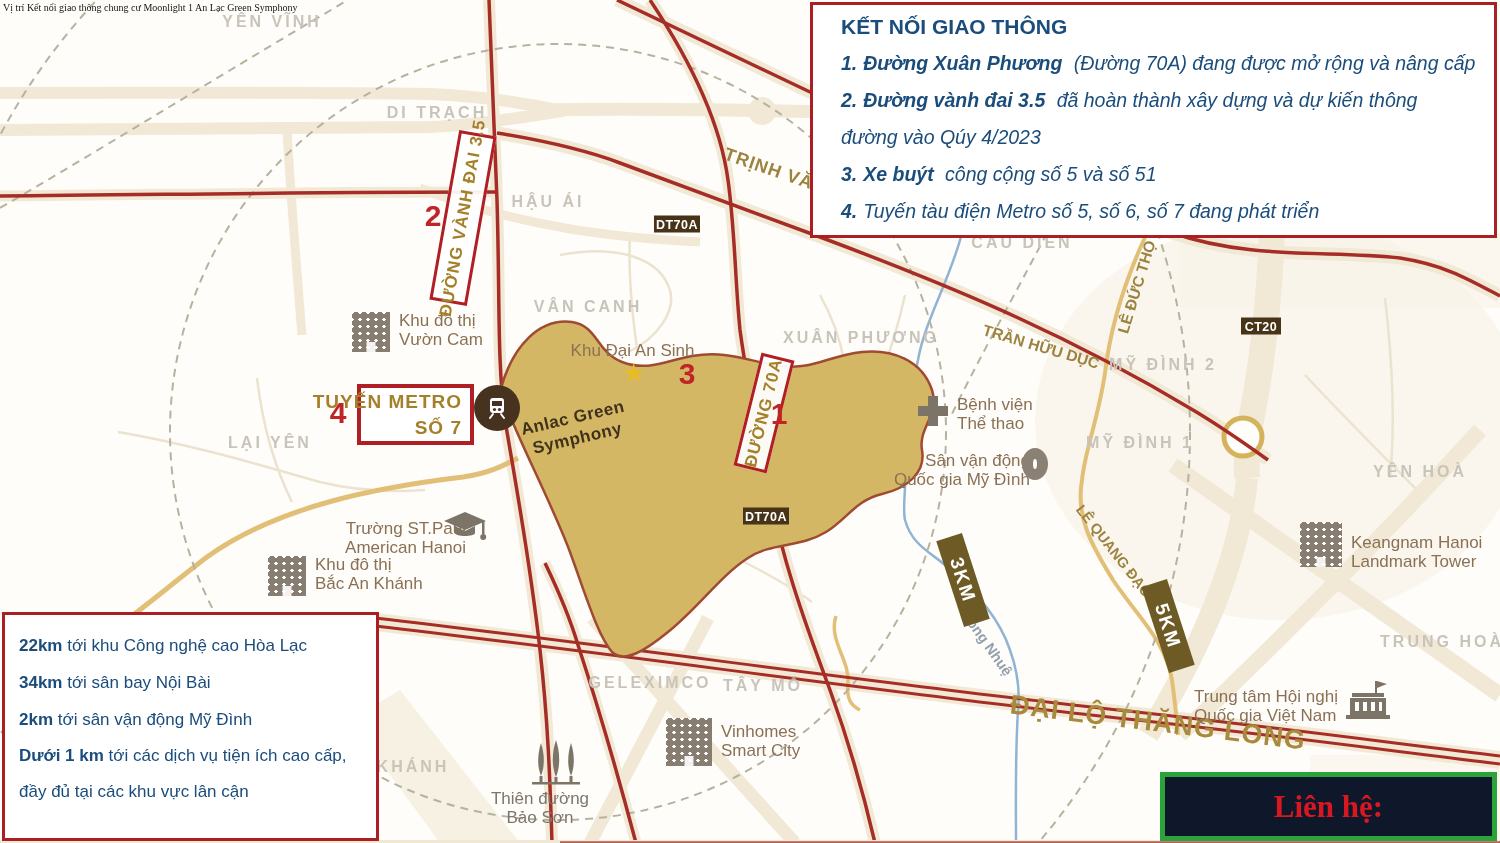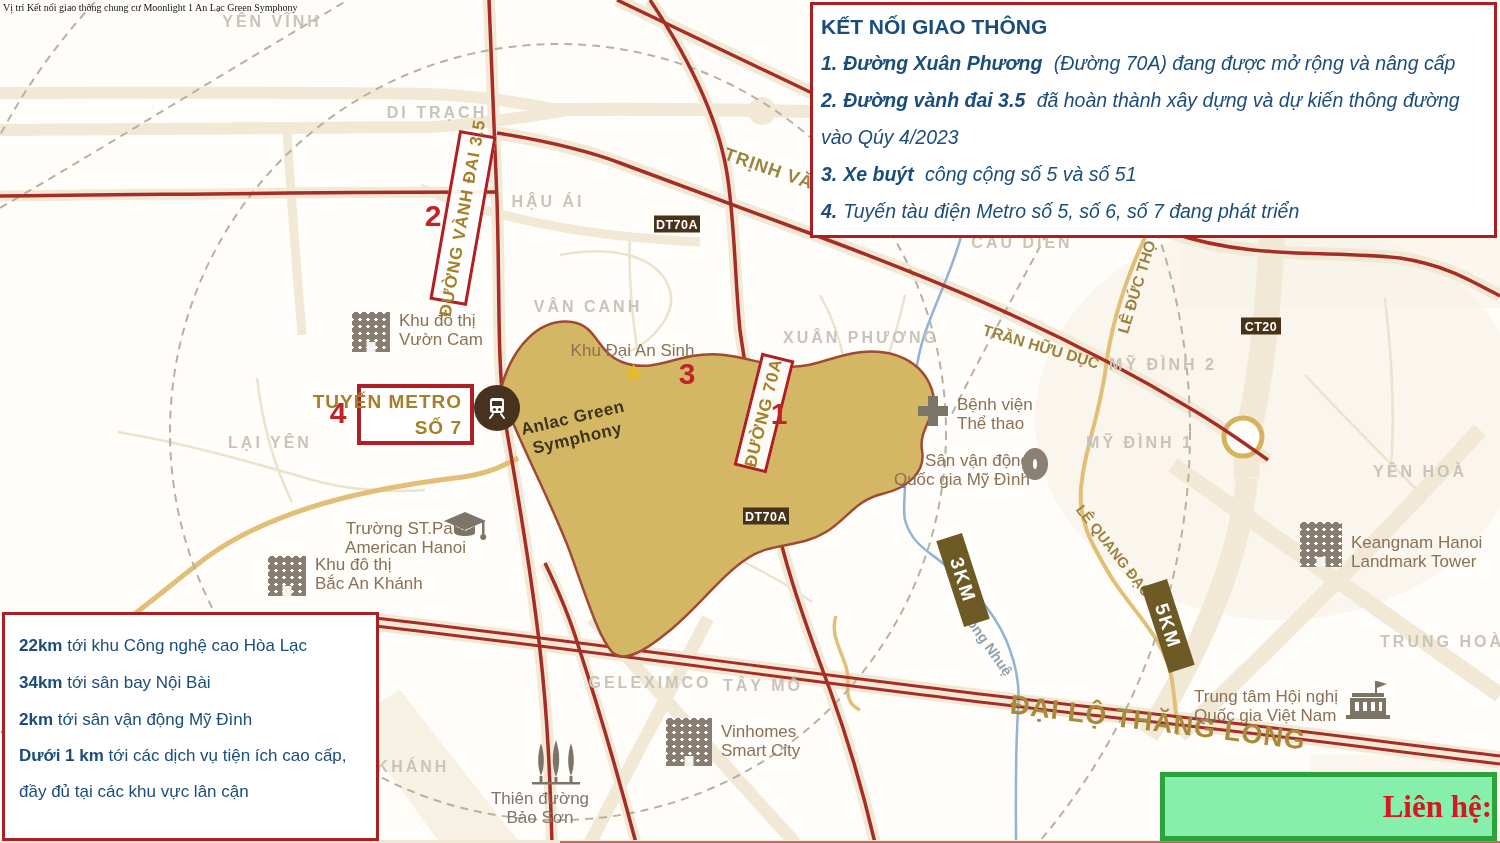--- a/index.html
+++ b/index.html
@@ -270,32 +270,32 @@
           <rect x="11" y="22" width="4" height="9"></rect>
           <rect x="19" y="22" width="4" height="9"></rect>
           <rect x="27" y="22" width="4" height="9"></rect>
           <rect x="35" y="22" width="3" height="9"></rect>
         </g>
     </svg>
   </div>
 
   <div class="abs" style="left:3px;top:2px;z-index:30;font-family:'Liberation Serif',serif;font-size:10px;color:#141414">Vị trí Kết nối giao thông chung cư Moonlight 1 An Lạc Green Symphony</div>
 
-  <div class="panel" style="left:810px;top:2px;width:687px;height:236px;padding:10px 16px 0 8px">
+  <div class="panel" style="left:810px;top:2px;width:687px;height:236px;padding:10px 16px 0 28px">
     <div style="font-weight:bold;font-size:21px;margin-bottom:6px">KẾT NỐI GIAO THÔNG</div>
     <div class="info-item"><span class="ib">1.</span><span class="ib">Đường Xuân Phương</span><span> (Đường 70A) đang được mở rộng và nâng cấp</span></div>
     <div class="info-item"><span class="ib">2.</span><span class="ib">Đường vành đai 3.5</span><span> đã hoàn thành xây dựng và dự kiến thông đường vào Qúy 4/2023</span></div>
     <div class="info-item"><span class="ib">3.</span><span class="ib">Xe buýt</span><span> công cộng số 5 và số 51</span></div>
     <div class="info-item"><span class="ib">4.</span><span>Tuyến tàu điện Metro số 5, số 6, số 7 đang phát triển</span></div>
   </div>
 
   <div class="panel" style="left:2px;top:612px;width:377px;height:229px;padding:12px 12px 0 14px">
     <div class="dist-item"><b>22km</b><span> tới khu Công nghệ cao Hòa Lạc</span></div>
     <div class="dist-item"><b>34km</b><span> tới sân bay Nội Bài</span></div>
     <div class="dist-item"><b>2km</b><span> tới sân vận động Mỹ Đình</span></div>
     <div class="dist-item" style="line-height:36px"><b>Dưới 1 km</b><span> tới các dịch vụ tiện ích cao cấp, đầy đủ tại các khu vực lân cận</span></div>
   </div>
 
-  <div class="abs" style="left:1160px;top:772px;width:337px;height:69px;background:#86efac;border:5px solid #2aa33b;z-index:25;display:flex;align-items:center;justify-content:flex-end;gap:14px;font-family:'Liberation Serif',serif;font-weight:bold">
+  <div class="abs" style="left:1160px;top:772px;width:337px;height:69px;background:#0f172a;border:5px solid #2aa33b;z-index:25;display:flex;align-items:center;justify-content:center;gap:14px;font-family:'Liberation Serif',serif;font-weight:bold">
     <span style="font-size:31px;color:#d61921">Liên hệ:</span>
   </div>
 
 </div>
 
 </body></html>

